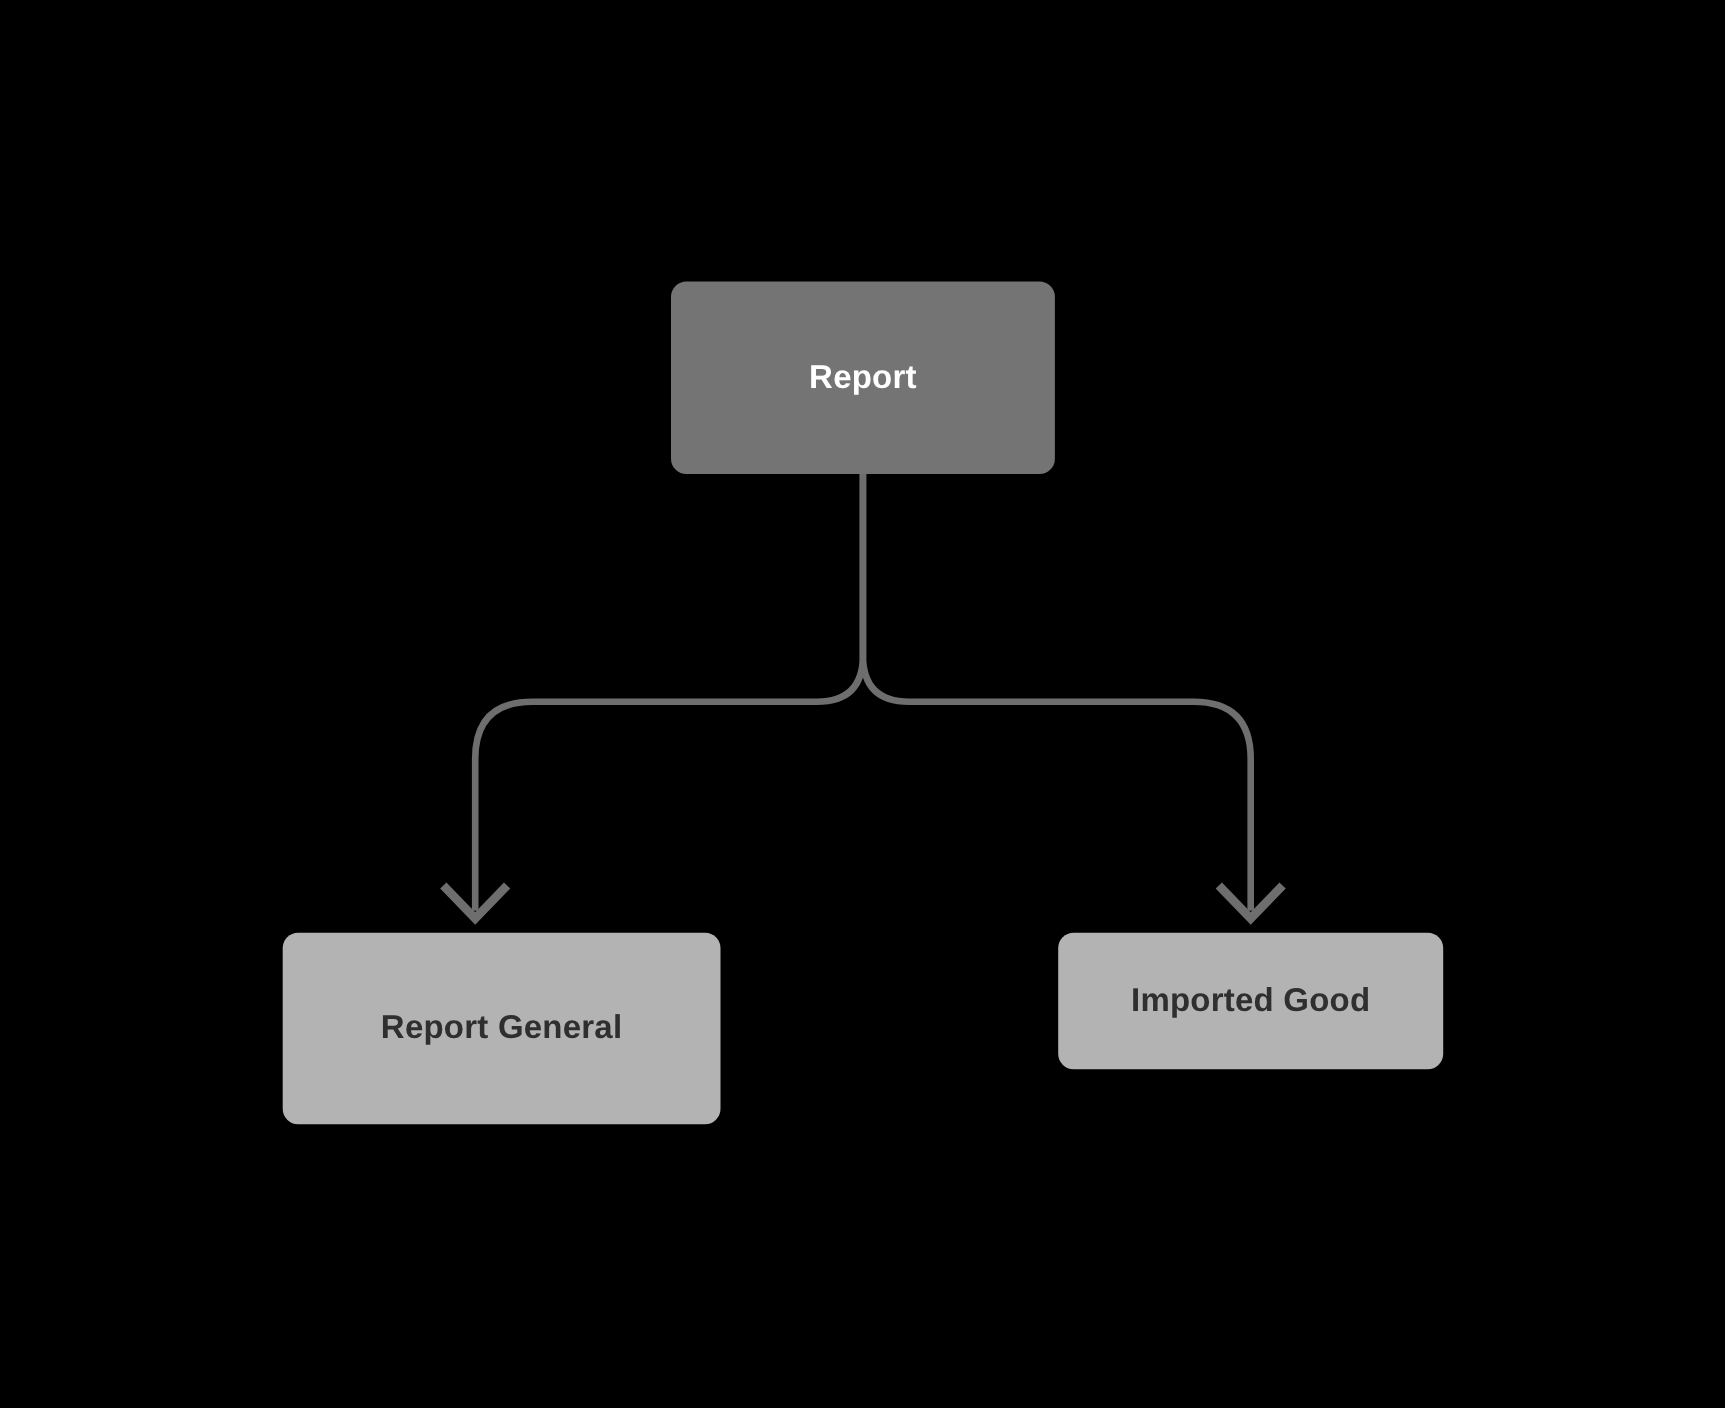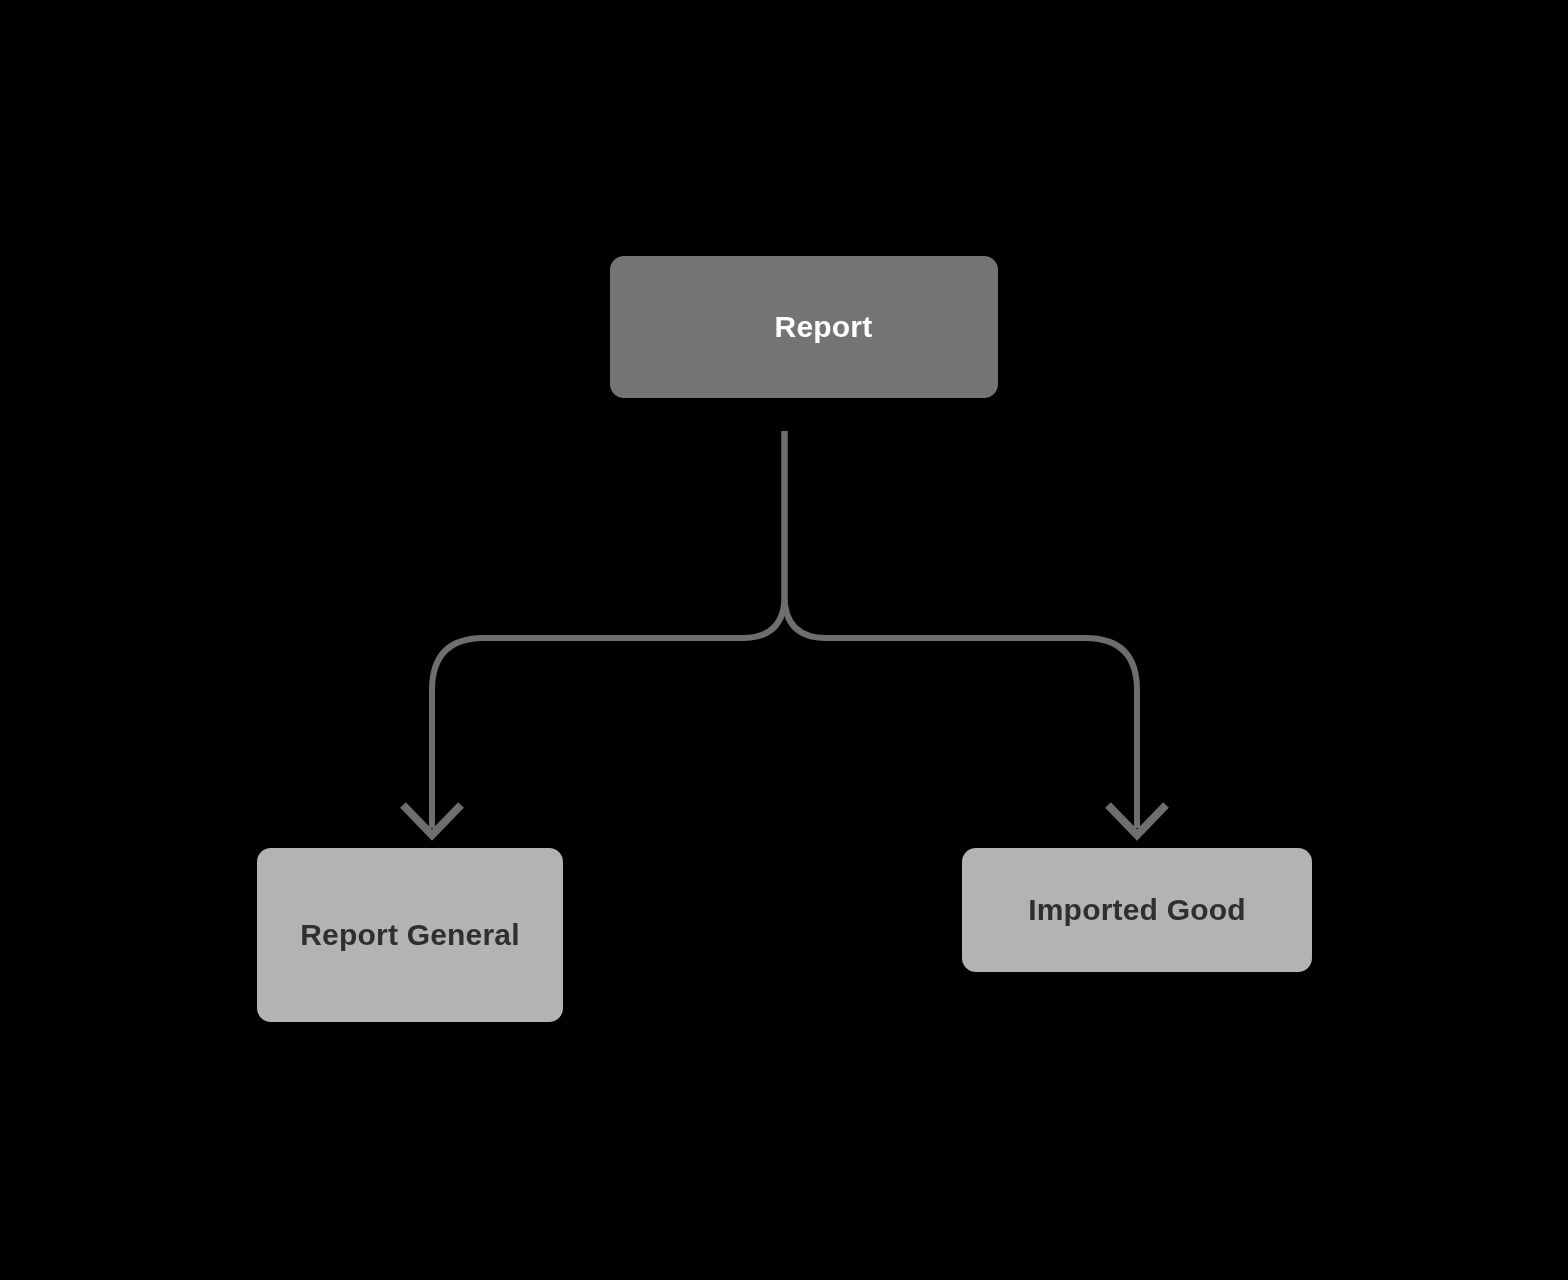--- a/index.html
+++ b/index.html
@@ -44,29 +44,28 @@
     font-size: 30px;
     letter-spacing: 0.2px;
     text-align: center;
     cursor: default;
     user-select: none;
   }
   .node-report {
     left: 610px;
     top: 256px;
     width: 349px;
-    height: 142px;
+    height: 175px;
     background: #747474;
     color: #ffffff;
-    padding-left: 39px;
   }
   .node-report-general {
     left: 257px;
     top: 848px;
-    width: 306px;
+    width: 398px;
     height: 174px;
     background: #b3b3b3;
     color: #2f2f2f;
   }
   .node-imported-good {
     left: 962px;
     top: 848px;
     width: 350px;
     height: 124px;
     background: #b3b3b3;

